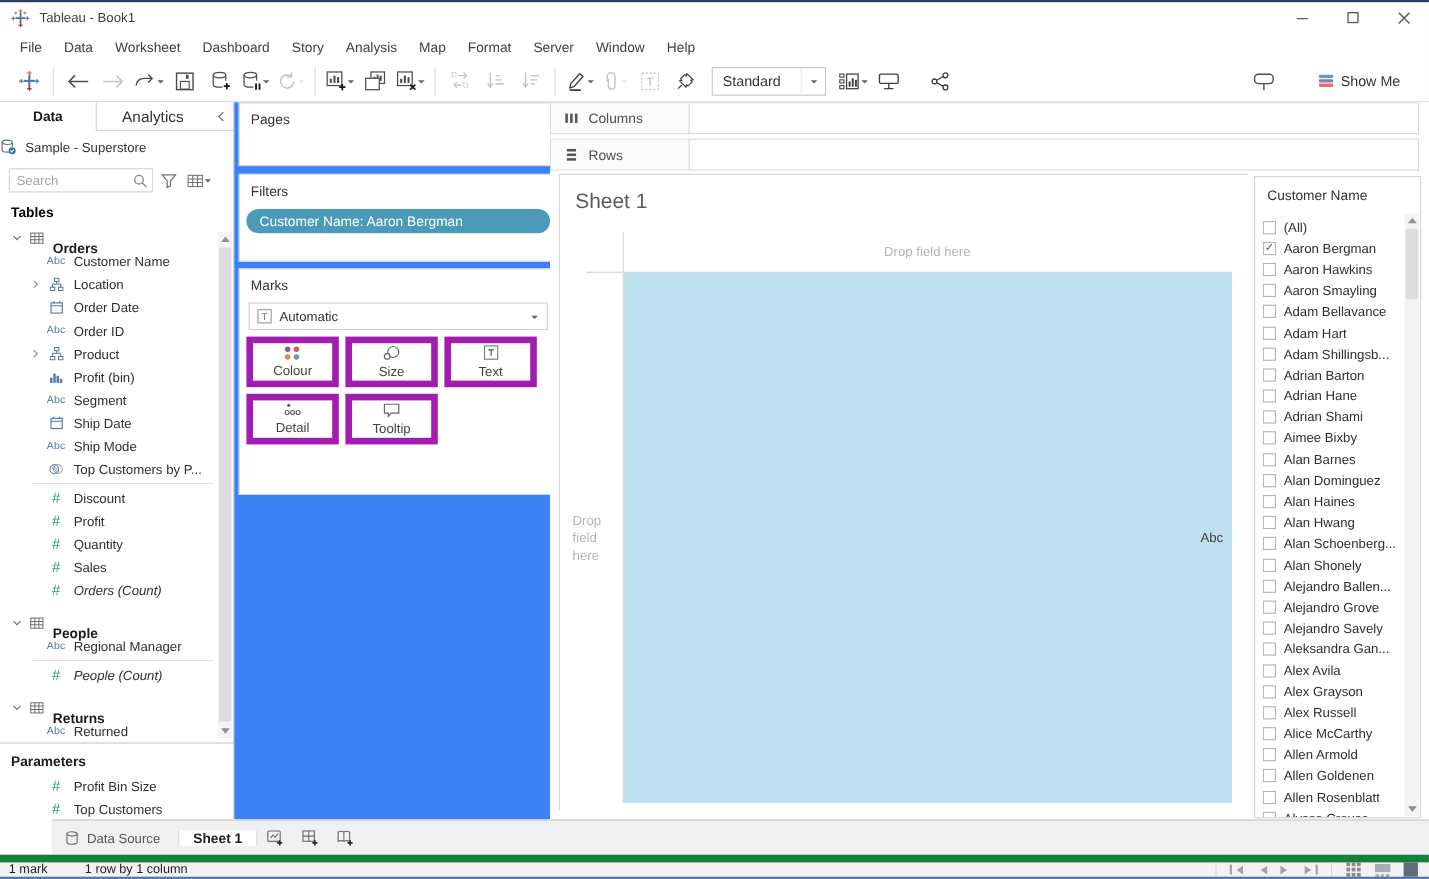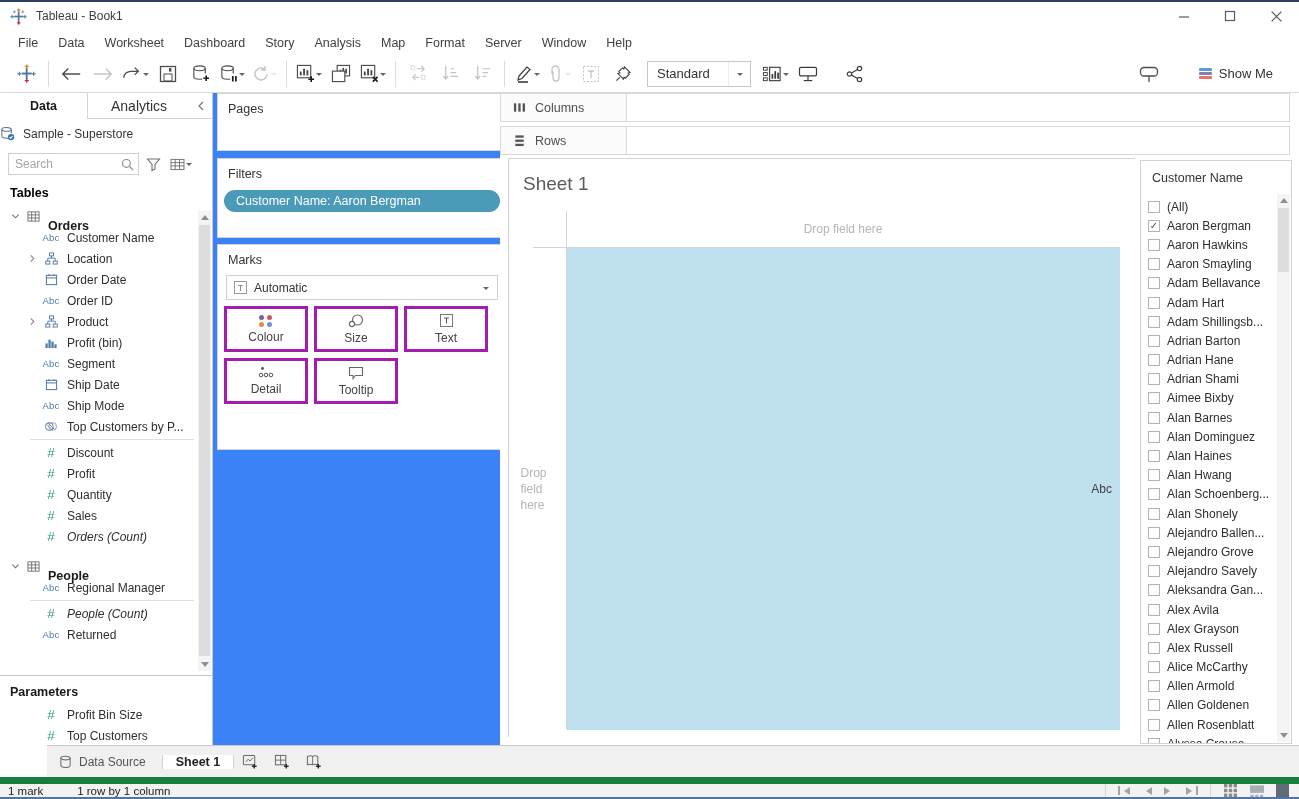--- a/index.html
+++ b/index.html
@@ -80,21 +80,21 @@
   .card-label { padding:8px 0 0 10px; color:#333; font-size:12.5px; }
   .card.pages { top:0; height:58px; }
   .card.filters { top:65px; height:80px; }
   .card.marks { top:151px; height:206px; }
   .pill { margin:9px 6px 0 6px; background:#4a9ab8; color:#fff; border-radius:11px; height:22px; line-height:22px; padding:0 12px; font-size:12.5px; white-space:nowrap; overflow:hidden; }
   .marks-dd { margin:8px 8px 0 8px; height:25px; border:1px solid #cfcfcf; display:flex; align-items:center; }
   .marks-dd .mt-ic { width:13px; height:13px; border:1px solid #9a9a9a; color:#7a7a7a; font-size:9px; display:flex; align-items:center; justify-content:center; margin:0 7px; }
   .marks-dd .mt-text { flex:1; color:#333; }
   .marks-dd .dd-caret { width:24px; display:flex; justify-content:center; }
   .marks-grid { display:flex; flex-wrap:wrap; padding:6px 6px; gap:6px; }
-  .mark-btn { width:84px; height:46px; border:3px solid #a21caf; display:flex; flex-direction:column; align-items:center; justify-content:center; gap:3px; }
+  .mark-btn { width:84px; height:46px; border:6px solid #a21caf; display:flex; flex-direction:column; align-items:center; justify-content:center; gap:3px; }
   .mark-btn .mb-label { font-size:12px; color:#444; }
   .dots2 { display:grid; grid-template-columns:6px 6px; gap:2px; }
   .dots2 span { width:5px; height:5px; border-radius:50%; }
 
   
   .view-col { position:absolute; left:500px; right:0; top:0; bottom:0; background:#fff;padding-left:32px; }
   .shelf { position:absolute; left:0; right:9px; height:29px; border:1px solid #d9d9d9; background:#fff; display:flex; }
   .shelf.columns { top:0; }
   .shelf.rows { top:33px; }
   .shelf-label { width:126px; border-right:1px solid #d9d9d9; background:#fbfbfb; display:flex; gap:9px; align-items:center; padding-left:12px; color:#4f4f4f; font-size:12.5px; }
@@ -640,20 +640,37 @@
             <span class="f-label">Regional Manager</span>
           </div>
           <div class="f-sep"></div>
           <div class="field-row italic">
             <span class="f-chev"></span>
             <span class="f-ic">
               <span class="ic-num">#</span>
             </span>
             <span class="f-label">People (Count)</span>
           </div>
+          <div class="sec-row gap">
+            <span class="f-chev">
+              <svg width="9" height="9" viewBox="0 0 10 10" fill="none" stroke="#707070" stroke-width="1.2">
+                <polyline points="1.5,3 5,6.5 8.5,3"></polyline>
+              </svg>
+            </span>
+            <span class="f-ic">
+              <svg width="13" height="13" viewBox="0 0 14 14" fill="none" stroke="#707070">
+                <rect x="1" y="2" width="12" height="10"></rect>
+                <line x1="1" y1="5.3" x2="13" y2="5.3"></line>
+                <line x1="1" y1="8.6" x2="13" y2="8.6"></line>
+                <line x1="5" y1="2" x2="5" y2="12"></line>
+                <line x1="9" y1="2" x2="9" y2="12"></line>
+              </svg>
+            </span>
+            <span class="sec-label">Returns</span>
+          </div>
           <div class="field-row">
             <span class="f-chev"></span>
             <span class="f-ic">
               <span class="ic-abc">Abc</span>
             </span>
             <span class="f-label">Returned</span>
           </div>
         </div>
       <div class="dp-scroll">
         <span class="sb-arrow" style="top:0;">

